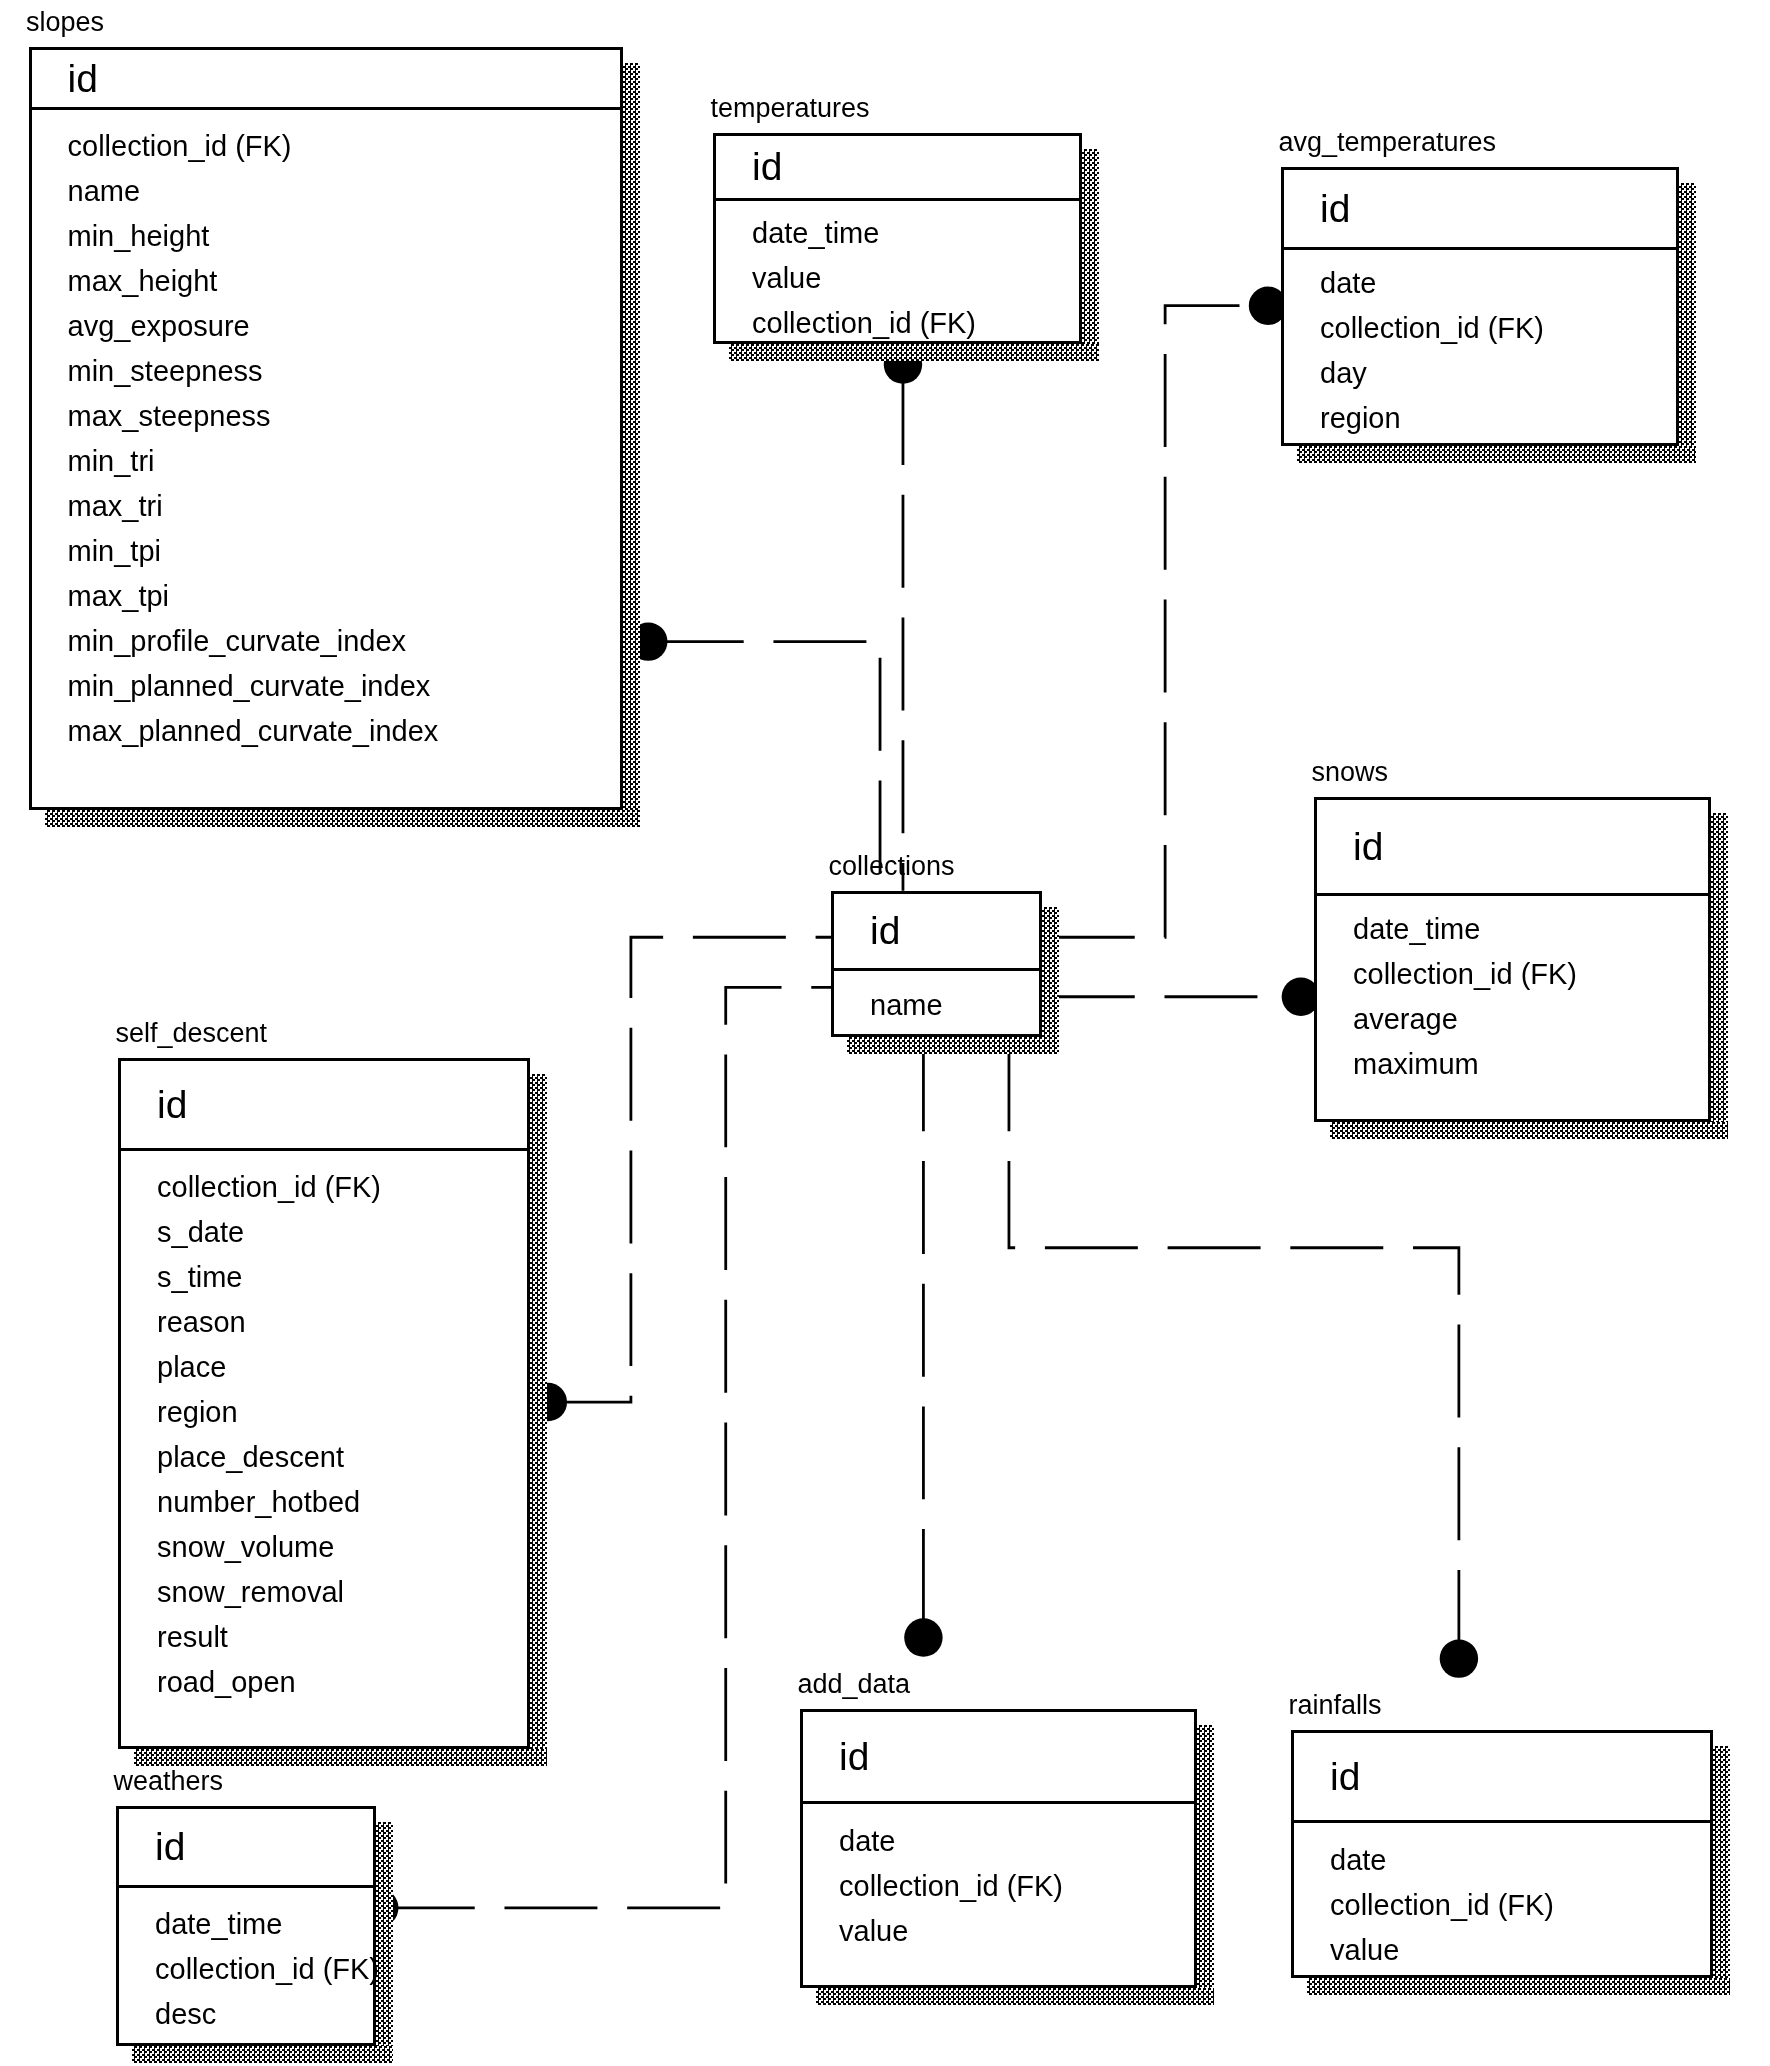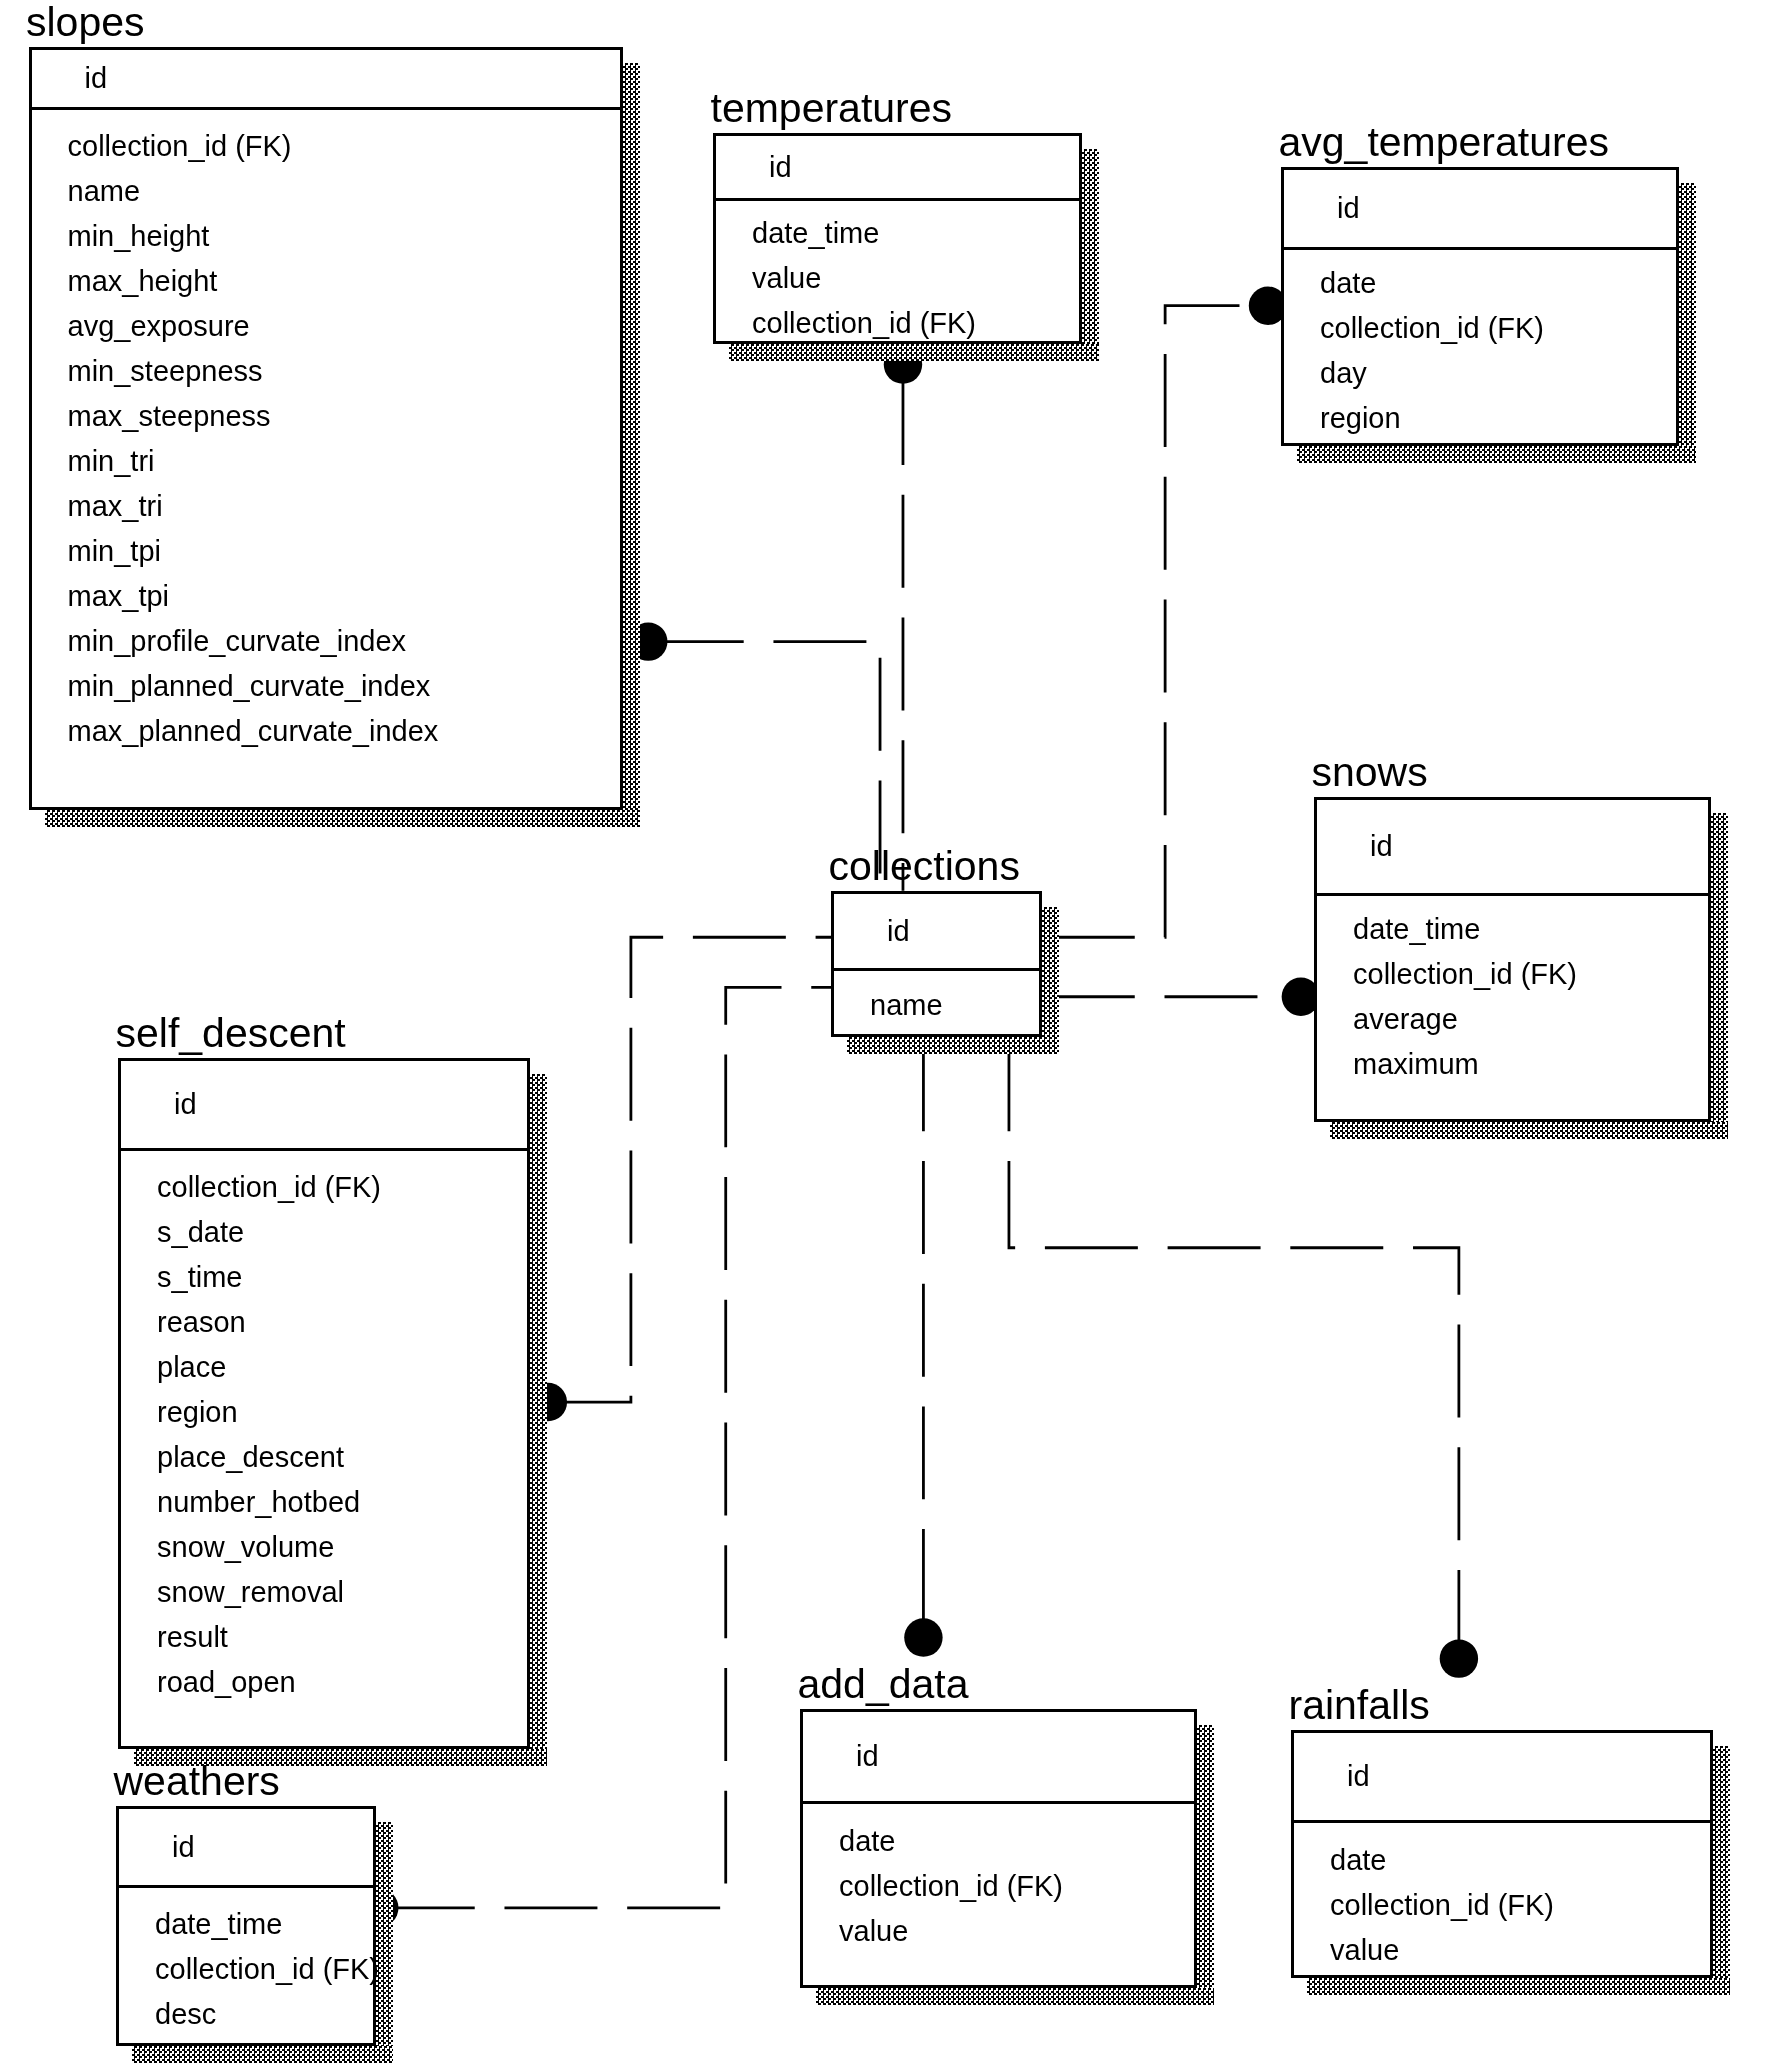--- a/index.html
+++ b/index.html
@@ -9,21 +9,21 @@
     background:#ffffff;
     font-family:"Liberation Sans","DejaVu Sans",sans-serif;
     color:#000;
     overflow:hidden;
   }
   #wires{position:absolute;left:0;top:0;width:1770px;height:2066px;}
   .entity{position:absolute;}
   .etitle{
     position:absolute;
     left:-2.5px;top:-42px;
-    font-size:41px;
+    font-size:27px;
     line-height:35px;
     white-space:nowrap;
   }
   .sh-r{
     position:absolute;
     left:100%;top:16px;
     width:17.4px;height:calc(100% + 1.2px);
     background:repeating-conic-gradient(#000 0% 25%, #fff 0% 50%);
     background-size:5px 5px;
   }
@@ -37,22 +37,22 @@
   .ebox{
     position:absolute;
     left:0;top:0;right:0;bottom:0;
     background:#fff;
     border:3.1px solid #000;
   }
   .pk{
     display:flex;align-items:center;
     height:var(--pkh);
     border-bottom:3.1px solid #000;
-    padding-left:53px;
-    font-size:29px;
+    padding-left:36px;
+    font-size:39px;
   }
   .fields{
     padding:var(--fpad) 10px 0 36px;
   }
   .frow{
     height:45px;
     display:flex;align-items:center;
     font-size:29px;
     white-space:nowrap;
   }

